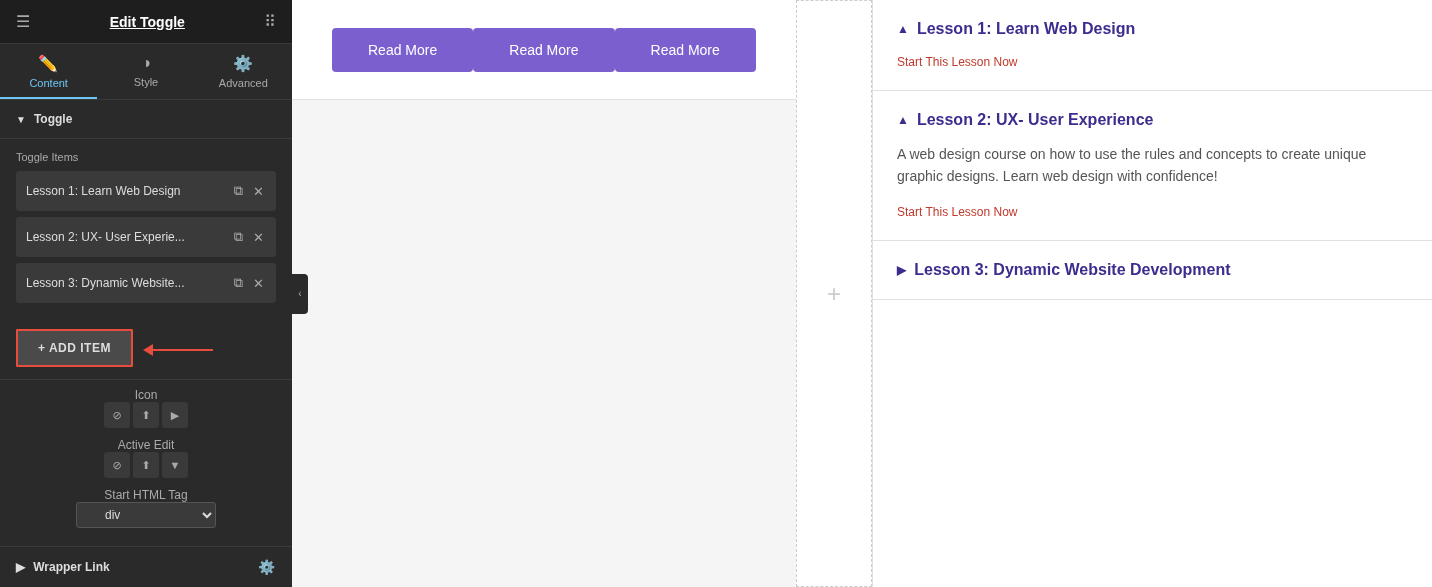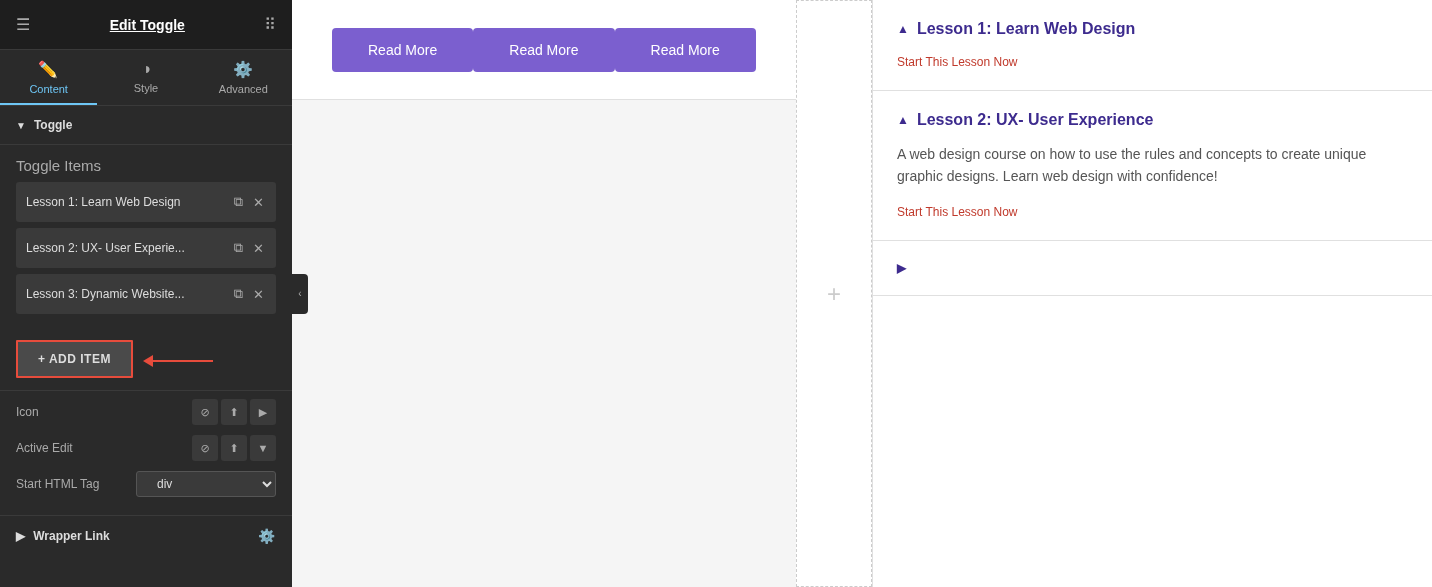--- a/index.html
+++ b/index.html
@@ -92,21 +92,21 @@
     .toggle-section-header .arrow {
       font-size: 10px;
     }
 
     
     .toggle-items-section {
       padding: 12px 16px;
     }
 
     .toggle-items-label {
-      font-size: 15px;
+      font-size: 11px;
       color: #aaa;
       margin-bottom: 8px;
     }
 
     .toggle-item-row {
       display: flex;
       align-items: center;
       background: #3a3a3a;
       border-radius: 3px;
       margin-bottom: 6px;
@@ -162,20 +162,21 @@
     .settings-section {
       padding: 8px 16px;
       border-top: 1px solid #3a3a3a;
     }
 
     .setting-row {
       display: flex;
       align-items: center;
       justify-content: space-between;
       margin-bottom: 10px;
+      flex-direction: column;
     }
 
     .setting-label {
       font-size: 12px;
       color: #aaa;
     }
 
     .icon-controls {
       display: flex;
       gap: 3px;
@@ -193,21 +194,21 @@
       display: flex;
       align-items: center;
       justify-content: center;
     }
 
     .select-field {
       background: #3a3a3a;
       border: 1px solid #555;
       color: #ddd;
       font-size: 12px;
-      padding: 4px 16px;
+      padding: 4px 24px;
       border-radius: 3px;
       width: 140px;
       cursor: pointer;
     }
 
     
     .wrapper-link {
       padding: 12px 16px;
       border-top: 1px solid #3a3a3a;
       display: flex;
@@ -525,18 +526,19 @@
           <span class="arrow-up">▲</span>
           <span>Lesson 2: UX- User Experience</span>
         </div>
         <div class="lesson-body">A web design course on how to use the rules and concepts to create unique graphic designs. Learn web design with confidence!</div>
         <a class="start-lesson-link">Start This Lesson Now</a>
       </div>
 
       <div class="lesson-item collapsed">
         <div class="lesson-title">
           <span class="arrow-right">▶</span>
+          <span>Lesson 3: Dynamic Website Development</span>
         </div>
       </div>
 
     </div>
   </div>
 </div>
 
 </body></html>

